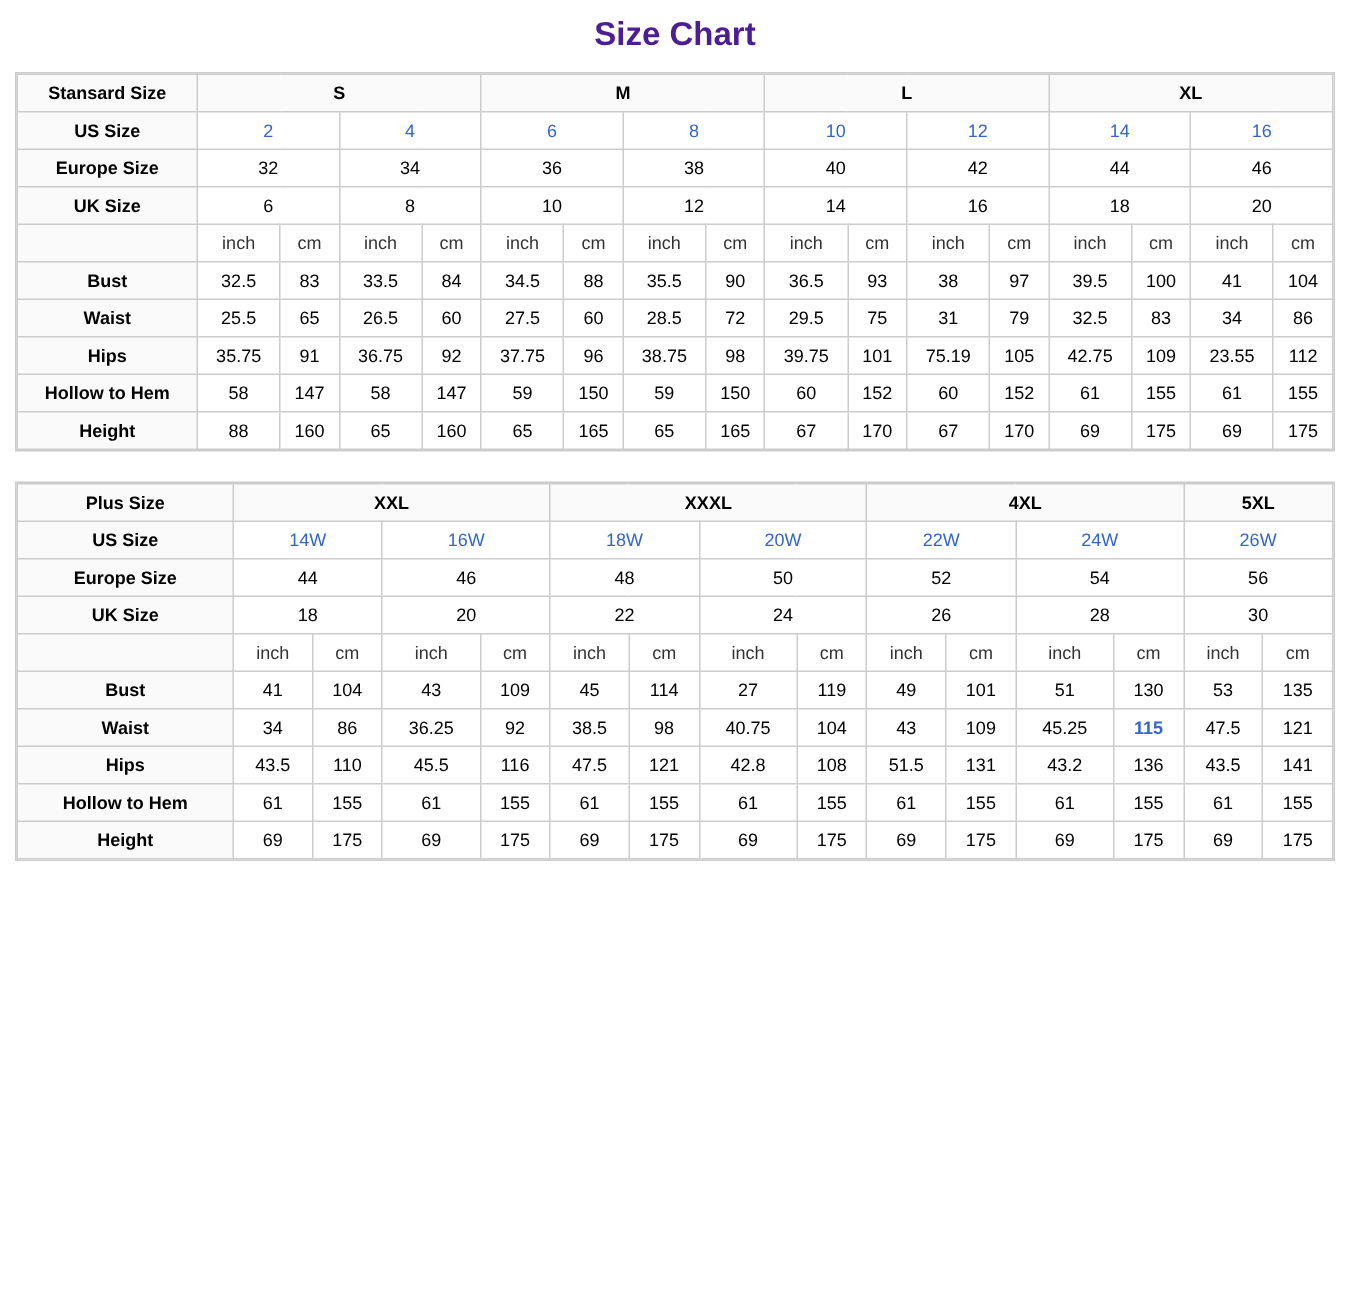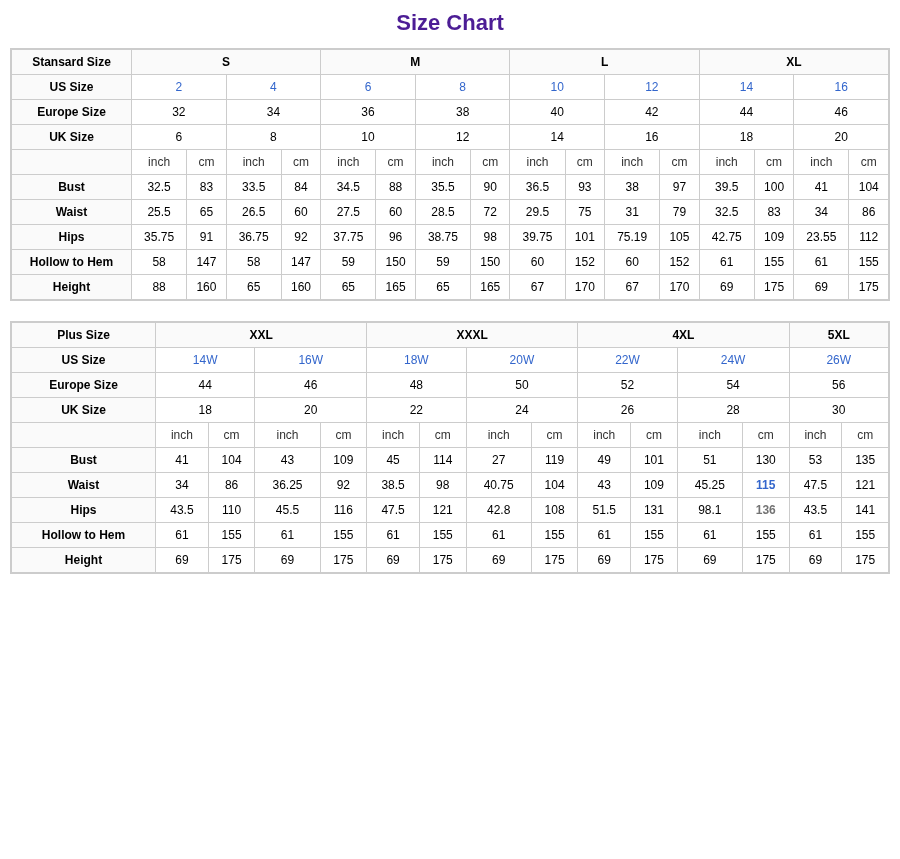--- a/index.html
+++ b/index.html
@@ -329,22 +329,22 @@
         <td>43.5</td>
         <td>110</td>
         <td>45.5</td>
         <td>116</td>
         <td>47.5</td>
         <td>121</td>
         <td>42.8</td>
         <td>108</td>
         <td>51.5</td>
         <td>131</td>
-        <td>98.1</td>
-        <td style="color:#737373;font-weight:bold;">136</td>
+        <td>43.2</td>
+        <td style="color:#000000;font-weight:normal;">136</td>
         <td>43.5</td>
         <td>141</td>
       </tr>
 
       <tr>
         <td class="label-cell">Hollow to Hem</td>
         <td>61</td>
         <td>155</td>
         <td>61</td>
         <td>155</td>

